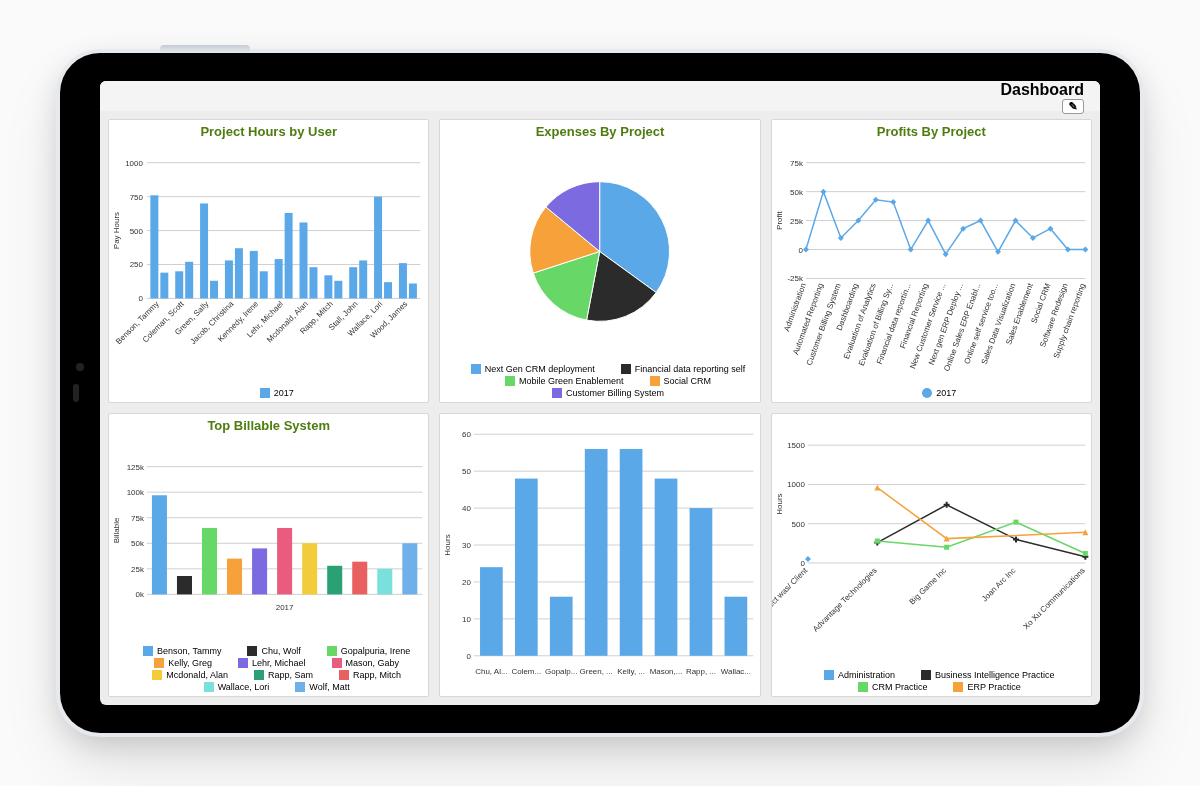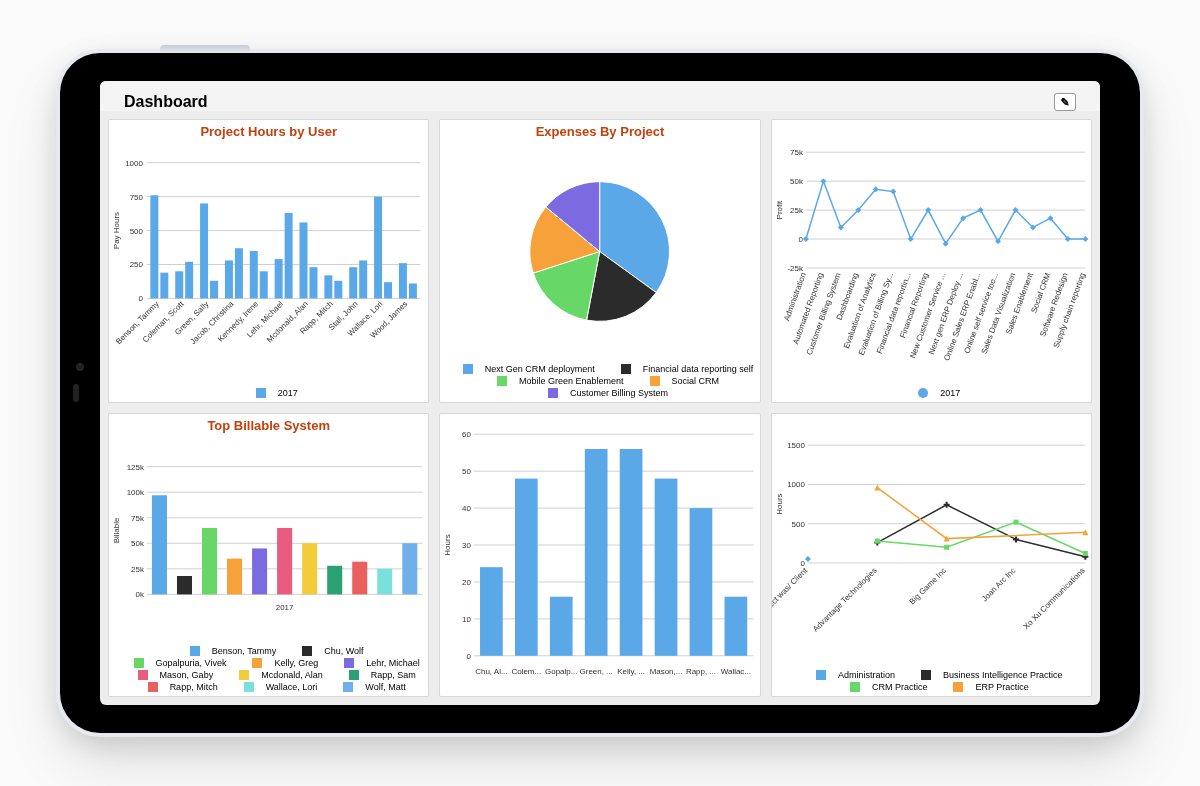--- a/index.html
+++ b/index.html
@@ -67,27 +67,28 @@
     background: #ededed;
     border-radius: 6px;
     overflow: hidden;
     display: flex;
     flex-direction: column;
   }
 
   
   .dash-header {
     height: 30px;
-    padding: 0 24px;
+    padding: 0 16px;
     font-size: 16px;
     font-weight: 600;
     display: flex;
     align-items: flex-end;
     justify-content: space-between;
     background: #f4f4f4;
+    flex-direction: column;
   }
   .edit-btn {
     width: 22px; height: 18px;
     border: 1px solid #999;
     border-radius: 3px;
     background: #fff;
     display: flex; align-items: center; justify-content: center;
     font-size: 11px;
   }
 
@@ -106,34 +107,34 @@
     border-radius: 2px;
     display: flex;
     flex-direction: column;
     overflow: hidden;
   }
   .card h3 {
     margin: 4px 0 2px;
     font-size: 13px;
     font-weight: 600;
     text-align: center;
-    color: #c2410c;
+    color: #4d7c0f;
   }
   svg.chart { flex: 1 1 auto; width: 100%; }
 
   
   .legend {
     font-size: 9px;
     padding: 2px 6px 4px;
     display: flex;
     flex-wrap: wrap;
     gap: 2px 10px;
     justify-content: center;
   }
-  .legend .item { display: inline-flex; align-items: center; gap: 12px; padding-left: 16px; }
+  .legend .item { display: inline-flex; align-items: center; gap: 4px; padding-left: 16px; }
   .legend .sw { width: 10px; height: 10px; display: inline-block; }
   .legend.single { justify-content: center; }
 
   
   text.tick, text.axis-title { font-size: 8px; fill: #333; }
   text.tick.rot { text-anchor: end; }
   line.grid { stroke: #d0d0d0; stroke-width: 1; }
 </style>
 </head>
 <body>
@@ -236,20 +237,21 @@
                 <span>Social CRM</span>
               </span>
               <span class="item">
                 <span class="sw" style="background:#7c6be0"></span>
                 <span>Customer Billing System</span>
               </span>
             </div>
         </div>
 
         <div class="card">
+          <h3>Profits By Project</h3>
           <svg class="chart" id="svg-profits" viewBox="0 0 320 210">
               <line x1="34" x2="314" y1="120" y2="120" class="grid"></line>
               <text x="31" y="123" text-anchor="end" class="tick">-25k</text>
               <line x1="34" x2="314" y1="91" y2="91" class="grid"></line>
               <text x="31" y="94" text-anchor="end" class="tick">0</text>
               <line x1="34" x2="314" y1="62" y2="62" class="grid"></line>
               <text x="31" y="65" text-anchor="end" class="tick">25k</text>
               <line x1="34" x2="314" y1="33" y2="33" class="grid"></line>
               <text x="31" y="36" text-anchor="end" class="tick">50k</text>
               <line x1="34" x2="314" y1="4" y2="4" class="grid"></line>
@@ -332,21 +334,21 @@
               <span class="item">
                 <span class="sw" style="background:#5aa8e8"></span>
                 <span>Benson, Tammy</span>
               </span>
               <span class="item">
                 <span class="sw" style="background:#2b2b2b"></span>
                 <span>Chu, Wolf</span>
               </span>
               <span class="item">
                 <span class="sw" style="background:#67d867"></span>
-                <span>Gopalpuria, Vivek</span>
+                <span>Gopalpuria, Irene</span>
               </span>
               <span class="item">
                 <span class="sw" style="background:#f6a13a"></span>
                 <span>Kelly, Greg</span>
               </span>
               <span class="item">
                 <span class="sw" style="background:#7c6be0"></span>
                 <span>Lehr, Michael</span>
               </span>
               <span class="item">

